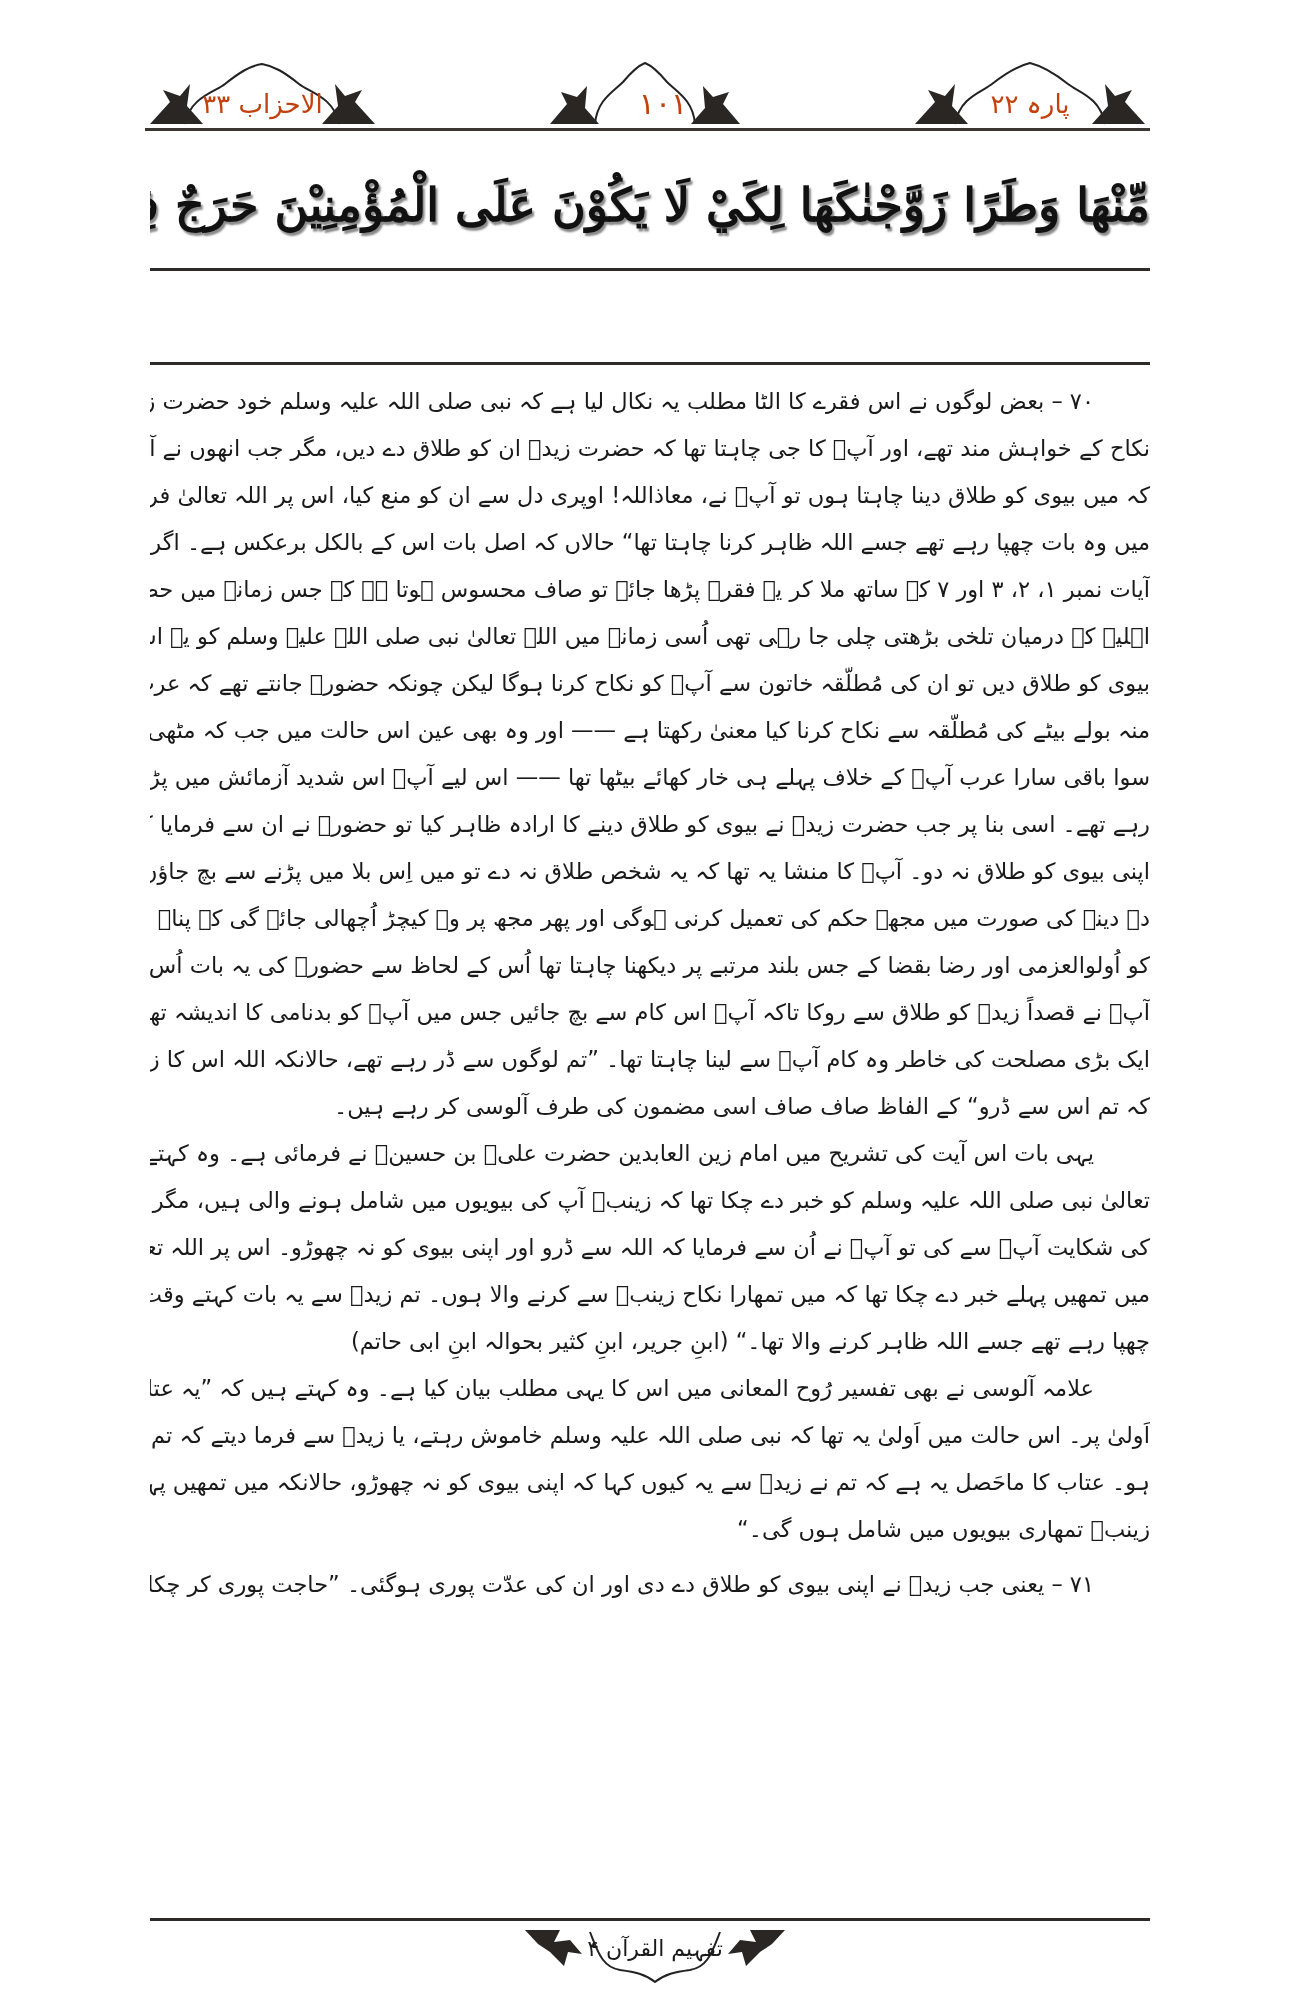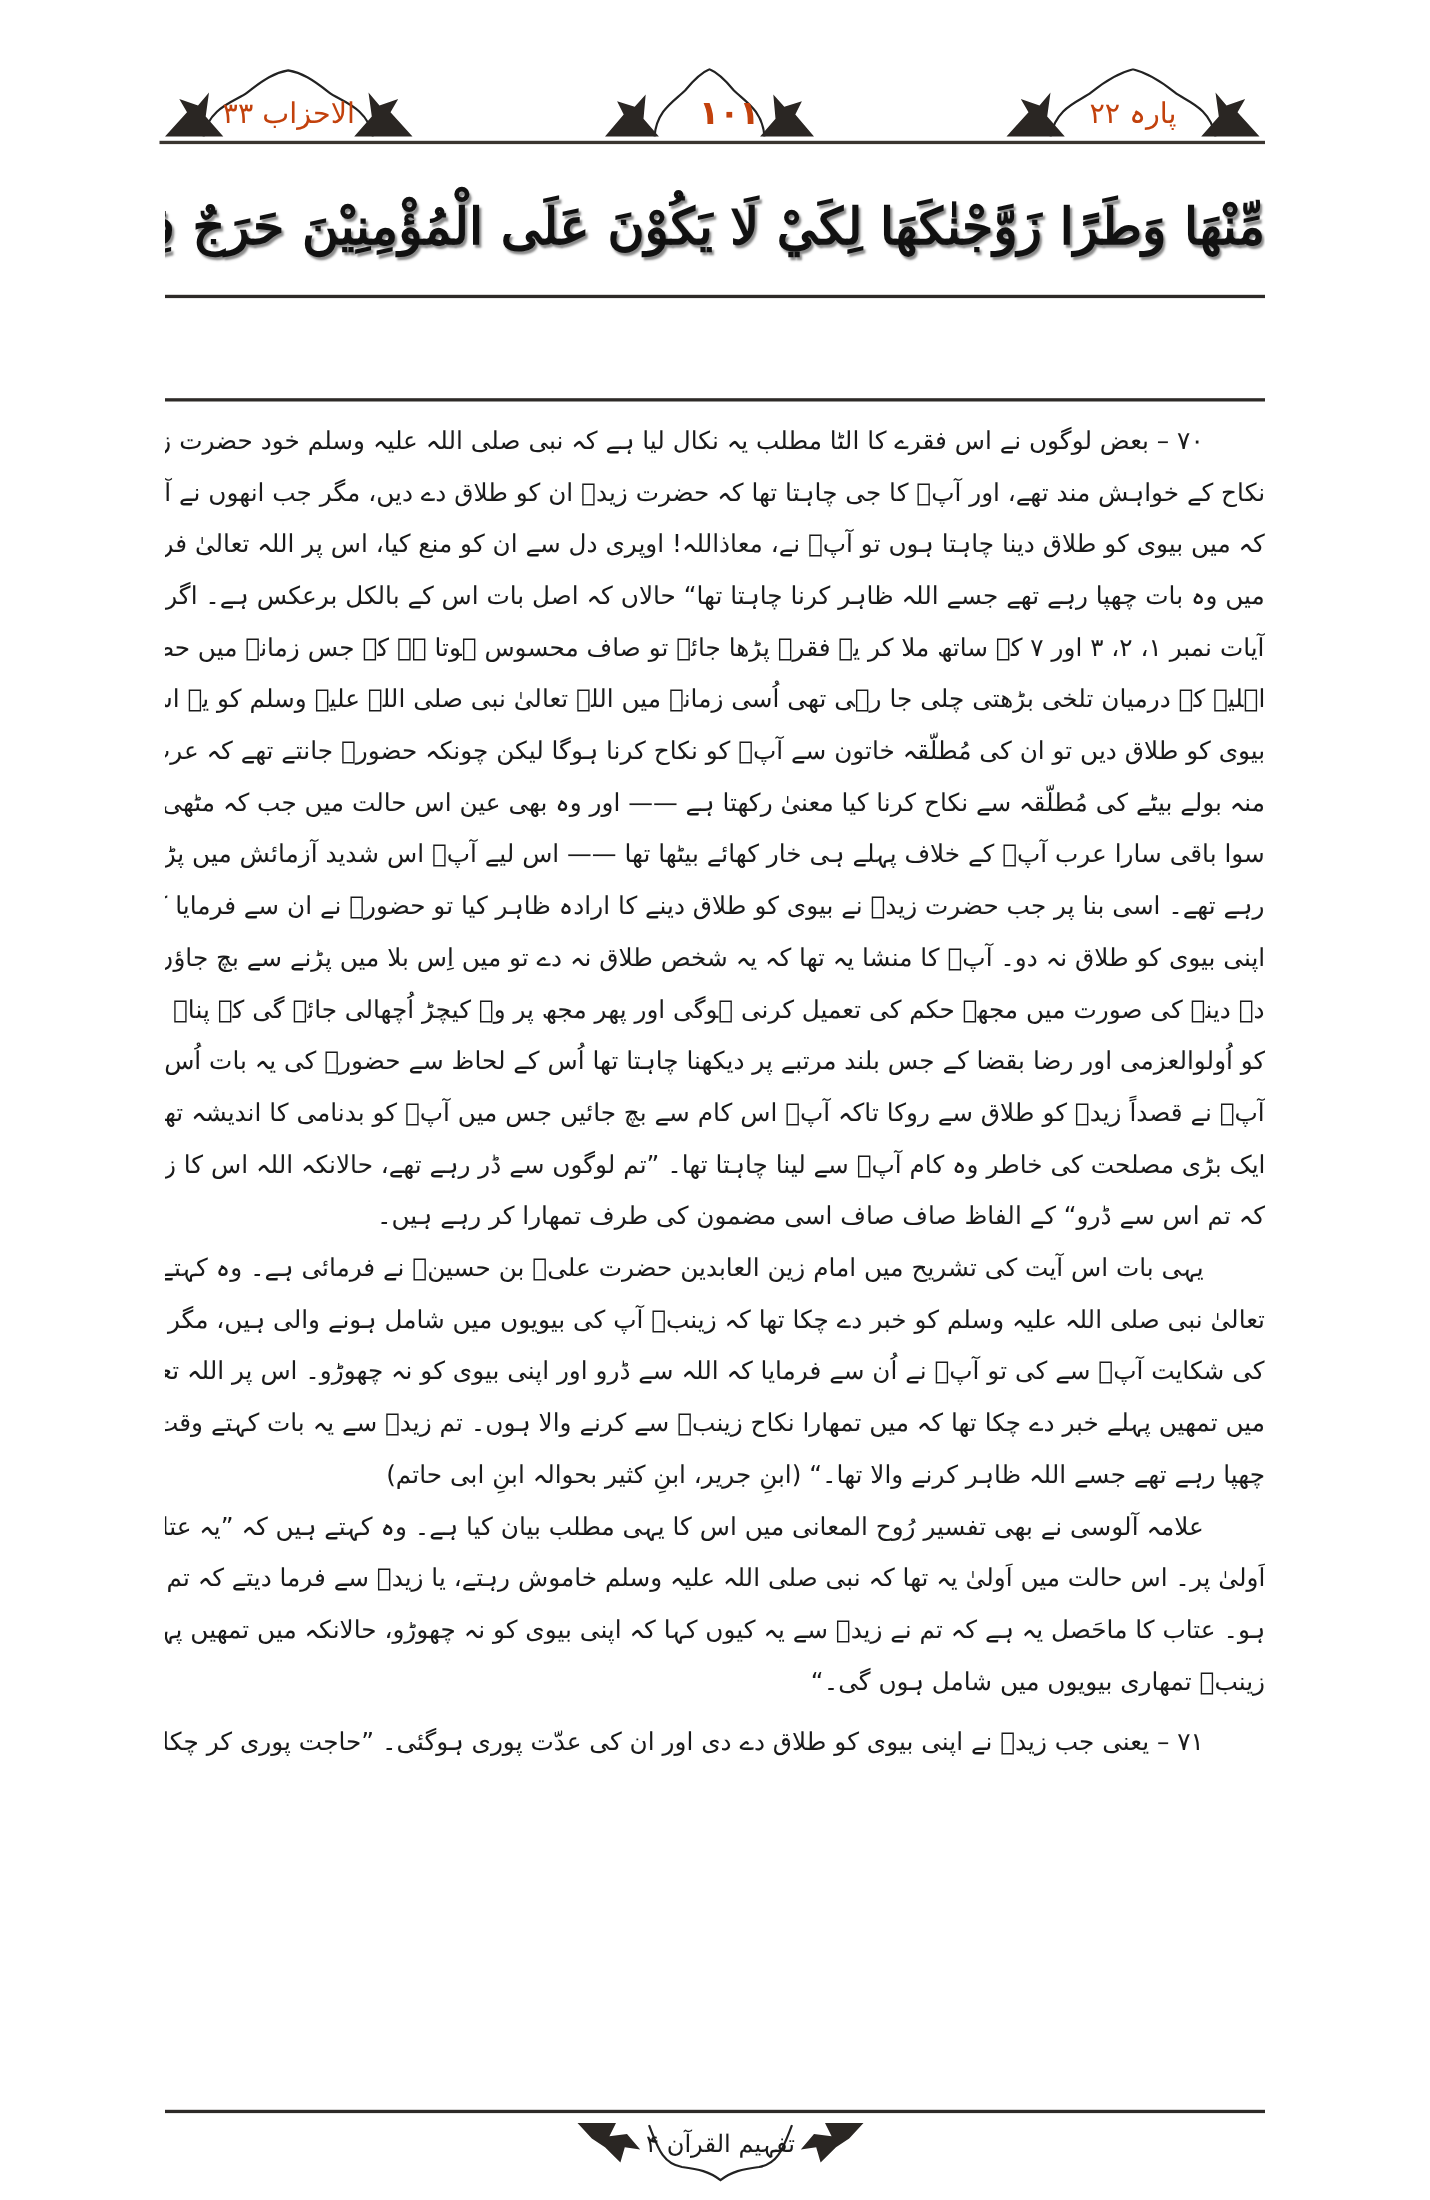--- a/index.html
+++ b/index.html
@@ -54,21 +54,21 @@
         <path d="M230 62 L210 40 L217 28 L200 34 L190 22 L193 44 L177 62 Z" fill="#2a2623"></path>
       </svg>
       <span class="label">الاحزاب ۳۳</span>
     </div>
     <div class="cartouche cart-mid">
       <svg width="200" height="66" viewBox="0 0 200 66">
         <path d="M50 62 C52 38 68 30 78 20 C88 8 95 3 100 1 C105 3 112 8 122 20 C132 30 148 38 150 62" fill="none" stroke="#222" stroke-width="2"></path>
         <path d="M5 62 L22 42 L16 30 L32 35 L42 24 L40 46 L54 62 Z" fill="#2a2623"></path>
         <path d="M195 62 L178 42 L184 30 L168 35 L158 24 L160 46 L146 62 Z" fill="#2a2623"></path>
       </svg>
-      <span class="label" style="font-size:30px;font-weight:bold;margin-left:36px;">۱۰۱</span>
+      <span class="label" style="font-size:30px;font-weight:normal;margin-left:36px;">۱۰۱</span>
     </div>
     <div class="cartouche cart-right">
       <svg width="240" height="66" viewBox="0 0 240 66">
         <path d="M45 62 C50 35 72 30 82 22 C97 10 108 4 120 1 C132 4 143 10 158 22 C168 30 190 35 195 62" fill="none" stroke="#222" stroke-width="2"></path>
         <path d="M5 62 L25 40 L18 28 L35 34 L45 22 L42 44 L58 62 Z" fill="#2a2623"></path>
         <path d="M235 62 L215 40 L222 28 L205 34 L195 22 L198 44 L182 62 Z" fill="#2a2623"></path>
       </svg>
       <span class="label">پارہ ۲۲</span>
     </div>
   </div>
@@ -88,21 +88,21 @@
     <div class="line">اہلیہ کے درمیان تلخی بڑھتی چلی جا رہی تھی اُسی زمانے میں اللہ تعالیٰ نبی صلی اللہ علیہ وسلم کو یہ اشارہ کر چکا تھا کہ زیدؓ جب اپنی</div>
     <div class="line">بیوی کو طلاق دیں تو ان کی مُطلّقہ خاتون سے آپؐ کو نکاح کرنا ہوگا لیکن چونکہ حضورؐ جانتے تھے کہ عرب کی اس سوسائٹی میں</div>
     <div class="line">منہ بولے بیٹے کی مُطلّقہ سے نکاح کرنا کیا معنیٰ رکھتا ہے —— اور وہ بھی عین اس حالت میں جب کہ مٹھی بھر مسلمانوں کے</div>
     <div class="line">سوا باقی سارا عرب آپؐ کے خلاف پہلے ہی خار کھائے بیٹھا تھا —— اس لیے آپؐ اس شدید آزمائش میں پڑنے سے ہچکچا</div>
     <div class="line">رہے تھے۔ اسی بنا پر جب حضرت زیدؓ نے بیوی کو طلاق دینے کا ارادہ ظاہر کیا تو حضورؐ نے ان سے فرمایا کہ اللہ سے ڈرو اور</div>
     <div class="line">اپنی بیوی کو طلاق نہ دو۔ آپؐ کا منشا یہ تھا کہ یہ شخص طلاق نہ دے تو میں اِس بلا میں پڑنے سے بچ جاؤں، ورنہ اس کے طلاق</div>
     <div class="line">دے دینے کی صورت میں مجھے حکم کی تعمیل کرنی ہوگی اور پھر مجھ پر وہ کیچڑ اُچھالی جائے گی کہ پناہ بخدا۔ مگر اللہ تعالیٰ اپنے نبیؐ</div>
     <div class="line">کو اُولوالعزمی اور رضا بقضا کے جس بلند مرتبے پر دیکھنا چاہتا تھا اُس کے لحاظ سے حضورؐ کی یہ بات اُس کو فروتر نظر آئی کہ</div>
     <div class="line">آپؐ نے قصداً زیدؓ کو طلاق سے روکا تاکہ آپؐ اس کام سے بچ جائیں جس میں آپؐ کو بدنامی کا اندیشہ تھا، حالانکہ اللہ</div>
     <div class="line">ایک بڑی مصلحت کی خاطر وہ کام آپؐ سے لینا چاہتا تھا۔ ”تم لوگوں سے ڈر رہے تھے، حالانکہ اللہ اس کا زیادہ حق دار ہے</div>
-    <div class="line last">کہ تم اس سے ڈرو“ کے الفاظ صاف صاف اسی مضمون کی طرف تمھارا کر رہے ہیں۔</div>
+    <div class="line last">کہ تم اس سے ڈرو“ کے الفاظ صاف صاف اسی مضمون کی طرف آلوسی کر رہے ہیں۔</div>
     <div class="line indent">یہی بات اس آیت کی تشریح میں امام زین العابدین حضرت علیؓ بن حسینؓ نے فرمائی ہے۔ وہ کہتے ہیں کہ ”اللہ</div>
     <div class="line">تعالیٰ نبی صلی اللہ علیہ وسلم کو خبر دے چکا تھا کہ زینبؓ آپ کی بیویوں میں شامل ہونے والی ہیں، مگر جب زیدؓ نے آ کر ان</div>
     <div class="line">کی شکایت آپؐ سے کی تو آپؐ نے اُن سے فرمایا کہ اللہ سے ڈرو اور اپنی بیوی کو نہ چھوڑو۔ اس پر اللہ تعالیٰ نے فرمایا کہ</div>
     <div class="line">میں تمھیں پہلے خبر دے چکا تھا کہ میں تمھارا نکاح زینبؓ سے کرنے والا ہوں۔ تم زیدؓ سے یہ بات کہتے وقت اُس بات کو</div>
     <div class="line last">چھپا رہے تھے جسے اللہ ظاہر کرنے والا تھا۔“ (ابنِ جریر، ابنِ کثیر بحوالہ ابنِ ابی حاتم)</div>
     <div class="line indent">علامہ آلوسی نے بھی تفسیر رُوح المعانی میں اس کا یہی مطلب بیان کیا ہے۔ وہ کہتے ہیں کہ ”یہ عتاب ہے ترک</div>
     <div class="line">اَولیٰ پر۔ اس حالت میں اَولیٰ یہ تھا کہ نبی صلی اللہ علیہ وسلم خاموش رہتے، یا زیدؓ سے فرما دیتے کہ تم جو کچھ کرنا چاہو کر سکتے</div>
     <div class="line">ہو۔ عتاب کا ماحَصل یہ ہے کہ تم نے زیدؓ سے یہ کیوں کہا کہ اپنی بیوی کو نہ چھوڑو، حالانکہ میں تمھیں پہلے ہی بتا چکا تھا کہ</div>
     <div class="line last">زینبؓ تمھاری بیویوں میں شامل ہوں گی۔“</div>
     <div class="line indent last" style="margin-top:8px;">۷۱ – یعنی جب زیدؓ نے اپنی بیوی کو طلاق دے دی اور ان کی عدّت پوری ہوگئی۔ ”حاجت پوری کر چکا“ کے الفاظ سے</div>

